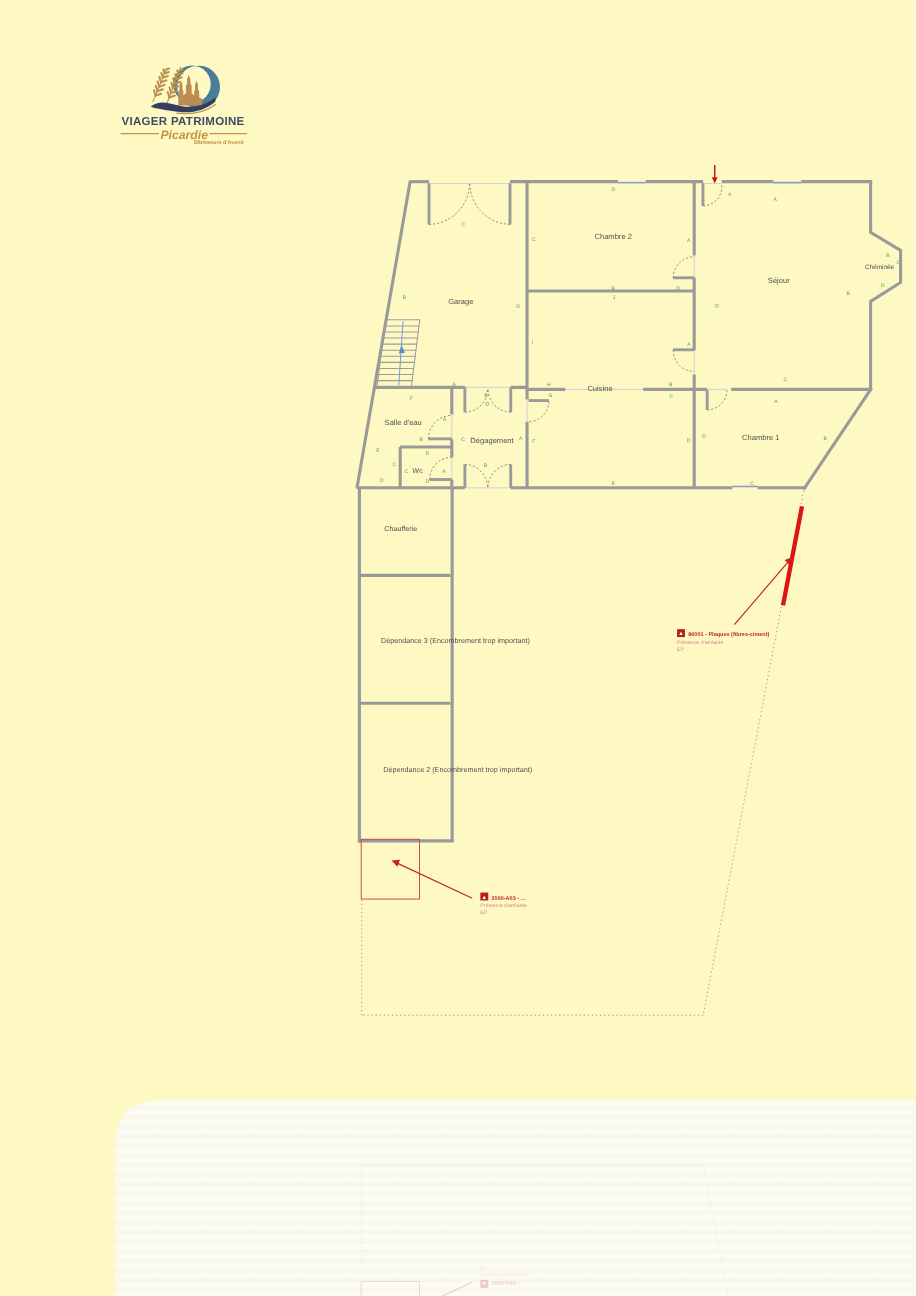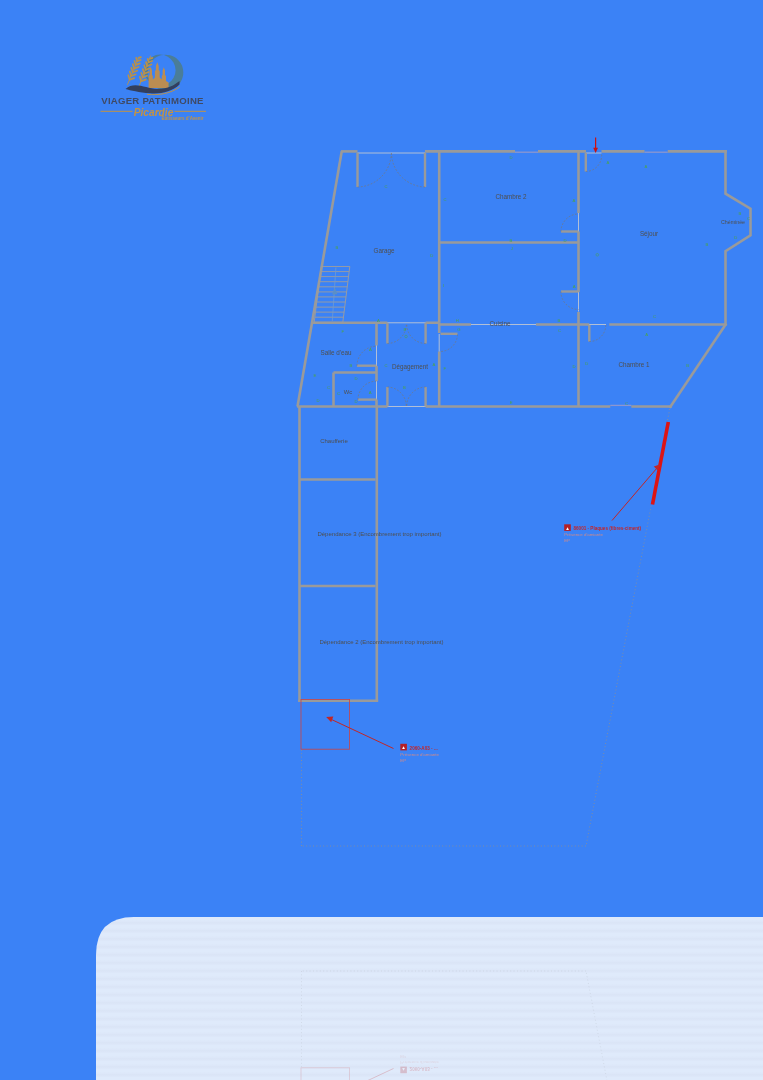--- a/index.html
+++ b/index.html
@@ -1,16 +1,16 @@
 <!DOCTYPE html>
 <html><head>
 <meta charset="utf-8">
 <style>
   html,body{margin:0;padding:0;background:#ffffff;}
-  #page{position:relative;width:763px;height:1080px;background:#3b82f6;overflow:hidden;
+  #page{position:relative;width:763px;height:1080px;background:#fef9c3;overflow:hidden;
         font-family:"Liberation Sans", sans-serif;}
   svg{position:absolute;left:0;top:0;}
   text{font-family:"Liberation Sans", sans-serif;}
 </style>
 </head>
 <body>
 <div id="page">
 <svg width="763" height="1080" viewBox="0 0 763 1080">
 <defs>
 

